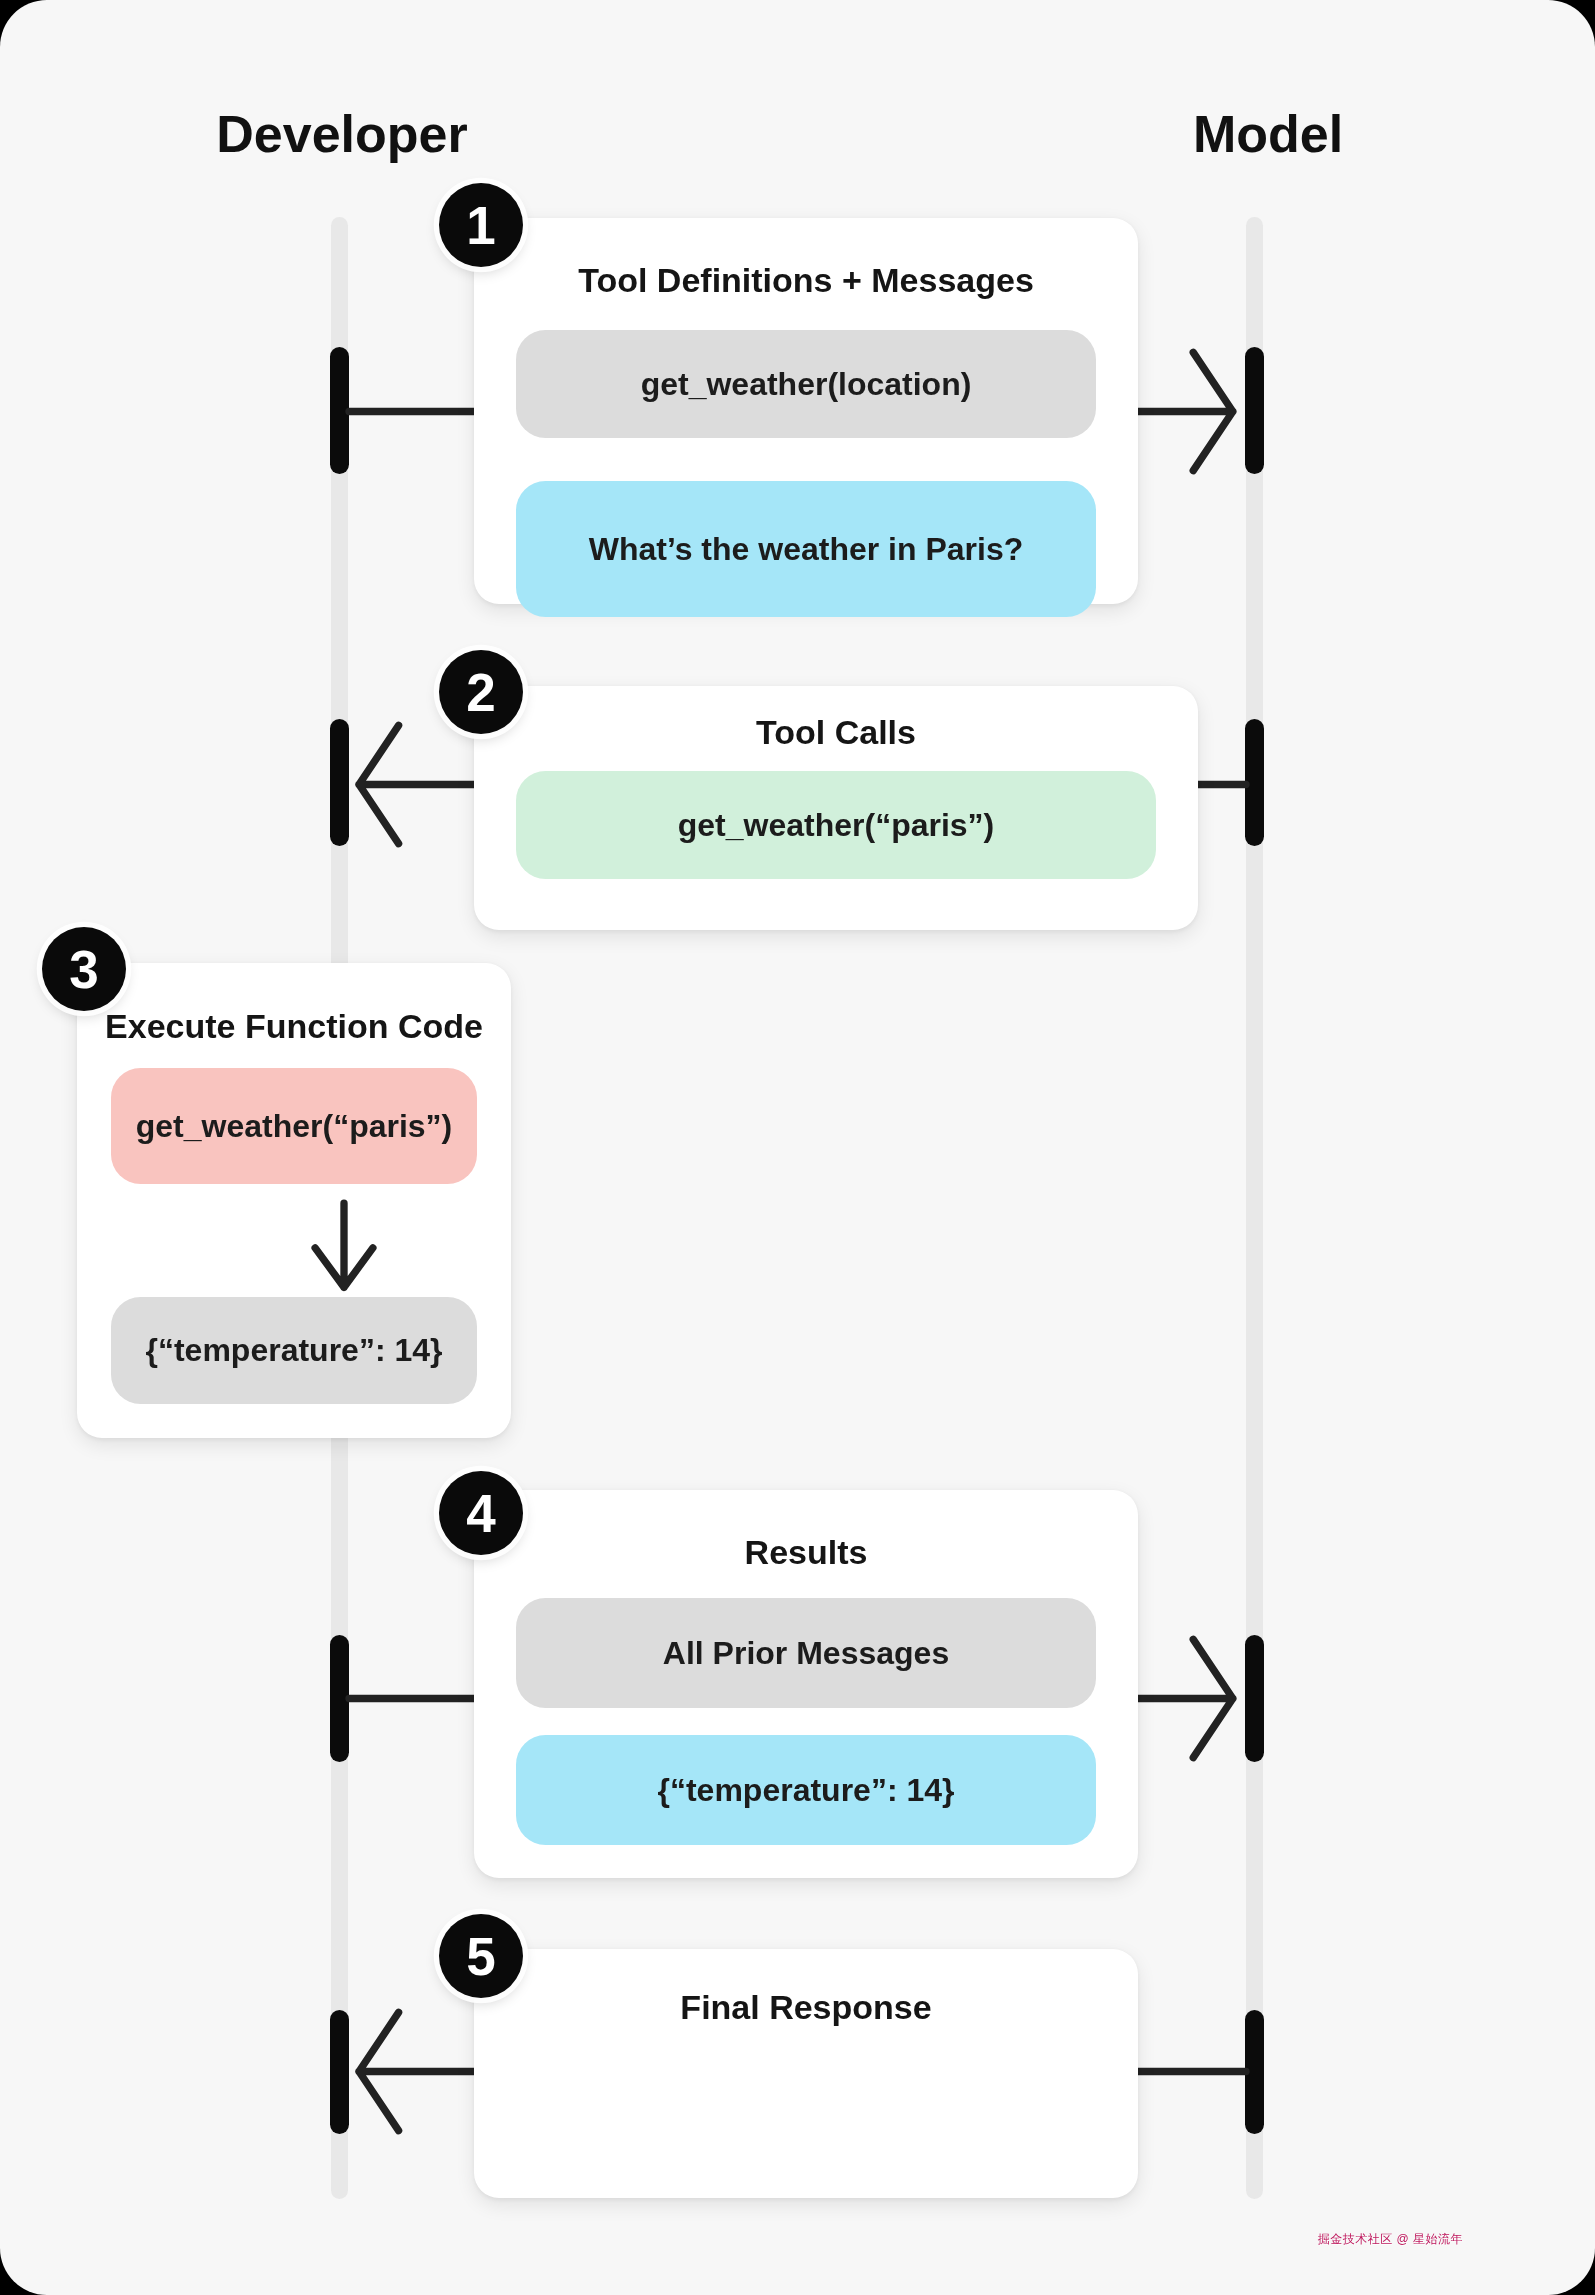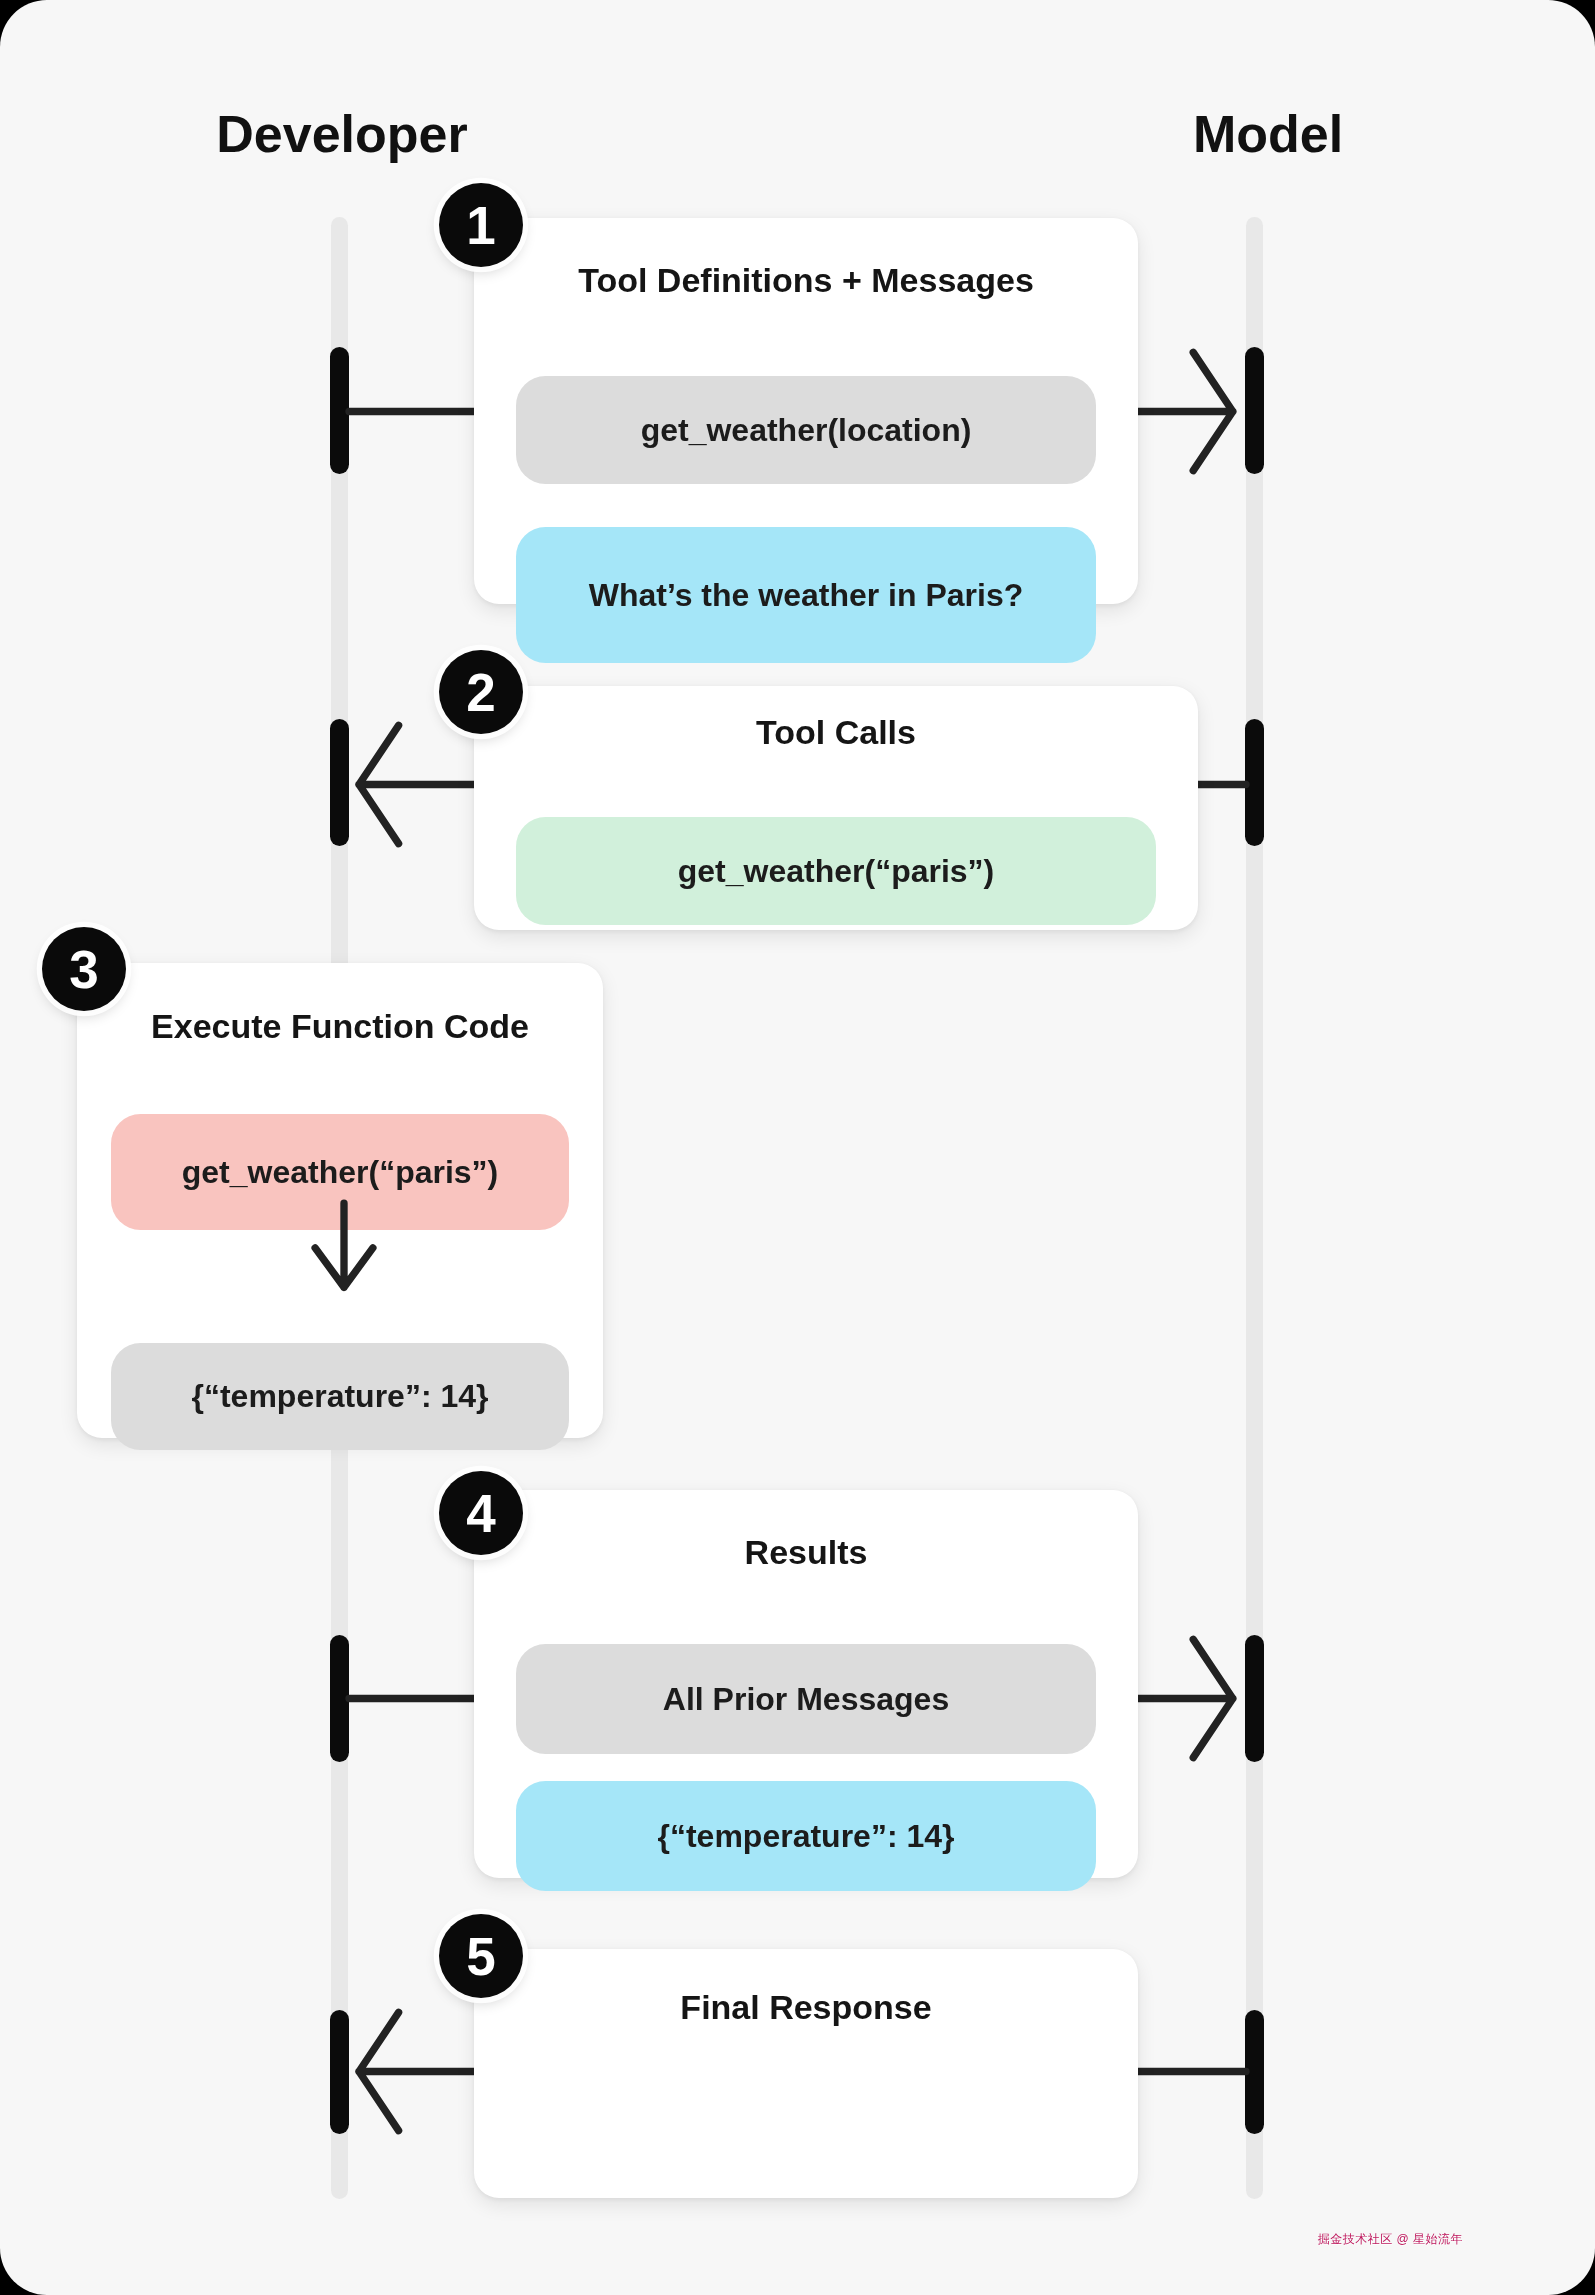--- a/index.html
+++ b/index.html
@@ -35,36 +35,36 @@
   .a1{left:349px;top:348px;}
   .a2{left:349px;top:721px;}
   .a4{left:349px;top:1635px;}
   .a5{left:349px;top:2008px;}
   .card{
     position:absolute;background:#fff;border-radius:25px;z-index:4;
     box-shadow:0 6.3px 19px rgba(0,0,0,.09),0 1.6px 4.2px rgba(0,0,0,.05);
   }
   .c1{left:474px;top:218px;width:664px;height:386px;}
   .c2{left:474px;top:686px;width:724px;height:244px;}
-  .c3{left:77px;top:963px;width:526px;height:475px;}
+  .c3{left:77px;top:963px;width:434px;height:475px;}
   .c4{left:474px;top:1490px;width:664px;height:388px;}
   .c5{left:474px;top:1949px;width:664px;height:249px;padding-left:20px;}
   .card-title{
     position:absolute;left:0;right:0;text-align:center;
     font-size:34px;font-weight:600;color:#151515;line-height:1;white-space:nowrap;
   }
   .c1 .card-title{top:45px;}
   .c2 .card-title{top:29px;}
   .c3 .card-title{top:46px;}
   .c4 .card-title{top:45px;}
   .c5 .card-title{top:41px;}
   .pill{
     position:absolute;left:42px;right:42px;border-radius:29.5px;
     display:flex;align-items:center;justify-content:center;
-    font-size:32px;font-weight:600;color:#1c1c1c;white-space:nowrap;margin-top:46px;
+    font-size:32px;font-weight:600;color:#1c1c1c;white-space:nowrap;
   }
   .c3 .pill{left:34px;right:34px;}
   .c1 .pill-1{top:112px;height:108px;}
   .c1 .pill-2{top:263px;height:136px;}
   .c2 .pill-1{top:85px;height:108px;}
   .c3 .pill-1{top:105px;height:116px;}
   .c3 .pill-2{top:334px;height:107px;}
   .c4 .pill-1{top:108px;height:110px;}
   .c4 .pill-2{top:245px;height:110px;}
   .c5 .pill-1{top:107px;height:108px;}

